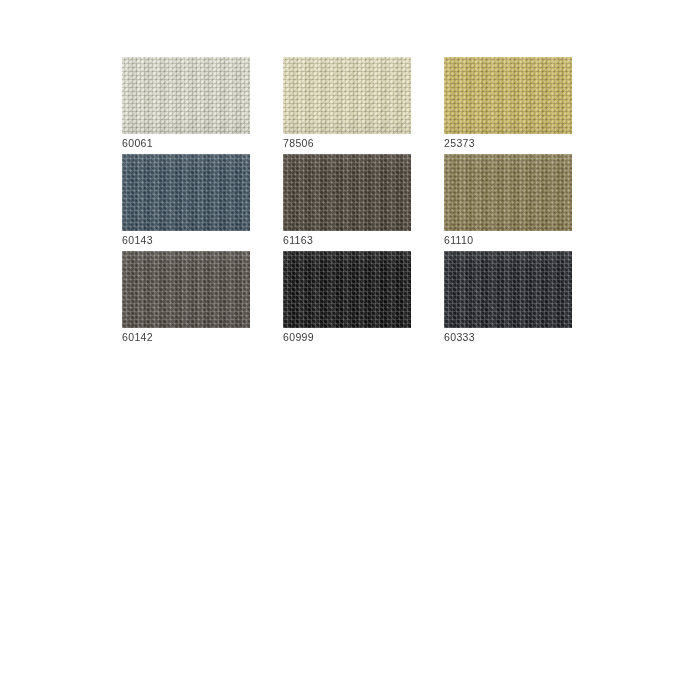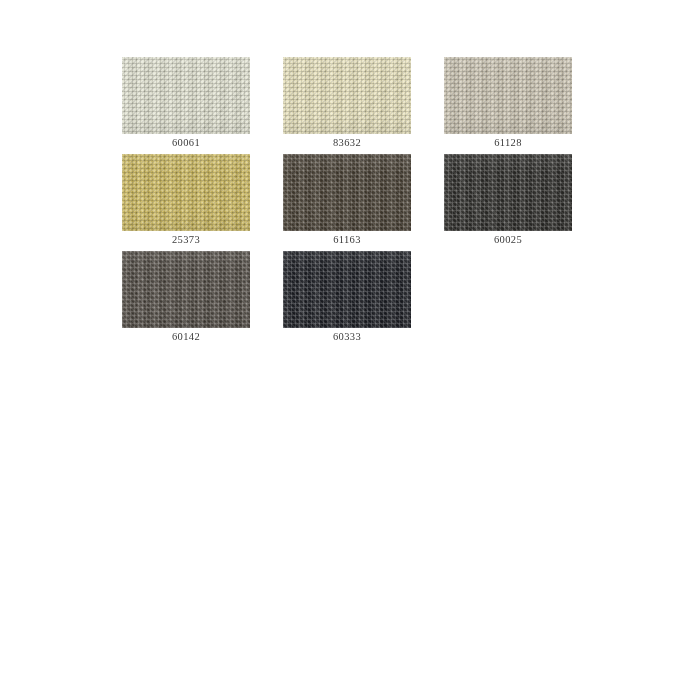--- a/index.html
+++ b/index.html
@@ -124,22 +124,22 @@
         rgba(0,0,0,0.00) 78%,
         rgba(0,0,0,0.05) 100%
       );
   }
 
   .label {
     position: absolute;
     right: 0;
     top: 80px;
     width: 128px;
-    text-align: center;
-    font-family: Liberation Serif, serif;
+    text-align: left;
+    font-family: Liberation Sans, sans-serif;
     font-size: 10.5px;
     letter-spacing: 0.35px;
     color: #3b3b3b;
     white-space: nowrap;
   }
 </style>
 </head>
 <body>
 
 <div class="sheet">
@@ -153,66 +153,75 @@
         </div>
         <div class="label">60061</div>
       </div>
       <div class="cell">
         <div class="swatch" style="background-color: rgb(232, 226, 189);">
           <div class="weave-a"></div>
           <div class="weave-b"></div>
           <div class="weave-c"></div>
           <div class="weave-d"></div>
         </div>
-        <div class="label">83632</div>
-      </div>
-      <div class="cell">
-        <div class="swatch" style="background-color: rgb(205, 198, 180);">
-          <div class="weave-a"></div>
-          <div class="weave-b"></div>
-          <div class="weave-c"></div>
-          <div class="weave-d"></div>
-        </div>
-        <div class="label">61128</div>
+        <div class="label">78506</div>
       </div>
       <div class="cell">
         <div class="swatch" style="background-color: rgb(207, 188, 99);">
           <div class="weave-a"></div>
           <div class="weave-b"></div>
           <div class="weave-c"></div>
           <div class="weave-d"></div>
         </div>
         <div class="label">25373</div>
       </div>
       <div class="cell">
+        <div class="swatch" style="background-color: rgb(64, 84, 99);">
+          <div class="weave-a"></div>
+          <div class="weave-b"></div>
+          <div class="weave-c"></div>
+          <div class="weave-d"></div>
+        </div>
+        <div class="label">60143</div>
+      </div>
+      <div class="cell">
         <div class="swatch" style="background-color: rgb(77, 69, 57);">
           <div class="weave-a"></div>
           <div class="weave-b"></div>
           <div class="weave-c"></div>
           <div class="weave-d"></div>
         </div>
         <div class="label">61163</div>
       </div>
       <div class="cell">
-        <div class="swatch" style="background-color: rgb(51, 50, 47);">
-          <div class="weave-a"></div>
-          <div class="weave-b"></div>
-          <div class="weave-c"></div>
-          <div class="weave-d"></div>
-        </div>
-        <div class="label">60025</div>
+        <div class="swatch" style="background-color: rgb(141, 127, 81);">
+          <div class="weave-a"></div>
+          <div class="weave-b"></div>
+          <div class="weave-c"></div>
+          <div class="weave-d"></div>
+        </div>
+        <div class="label">61110</div>
       </div>
       <div class="cell">
         <div class="swatch" style="background-color: rgb(86, 80, 73);">
           <div class="weave-a"></div>
           <div class="weave-b"></div>
           <div class="weave-c"></div>
           <div class="weave-d"></div>
         </div>
         <div class="label">60142</div>
+      </div>
+      <div class="cell">
+        <div class="swatch" style="background-color: rgb(19, 19, 19);">
+          <div class="weave-a"></div>
+          <div class="weave-b"></div>
+          <div class="weave-c"></div>
+          <div class="weave-d"></div>
+        </div>
+        <div class="label">60999</div>
       </div>
       <div class="cell">
         <div class="swatch" style="background-color: rgb(34, 36, 42);">
           <div class="weave-a"></div>
           <div class="weave-b"></div>
           <div class="weave-c"></div>
           <div class="weave-d"></div>
         </div>
         <div class="label">60333</div>
       </div>

